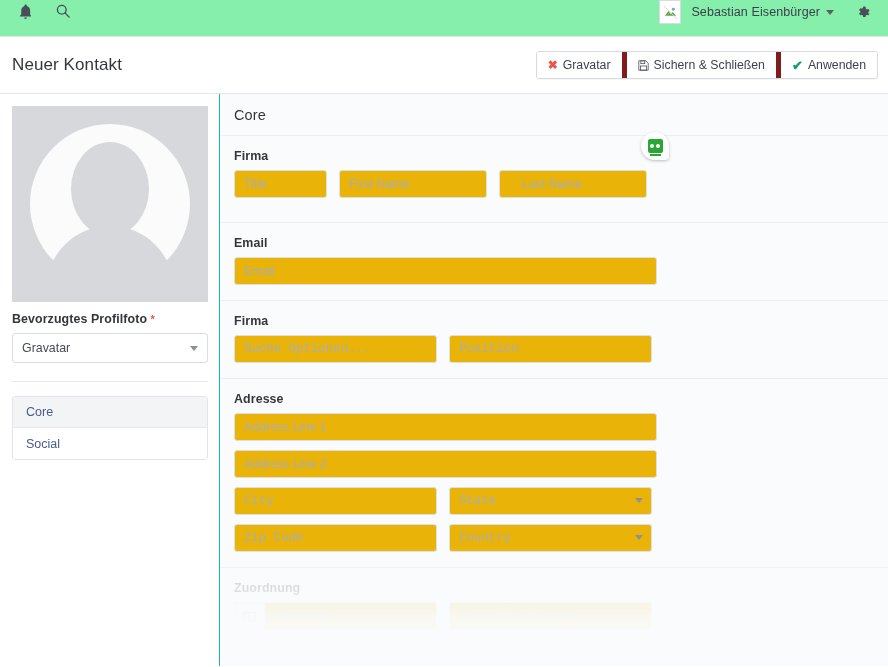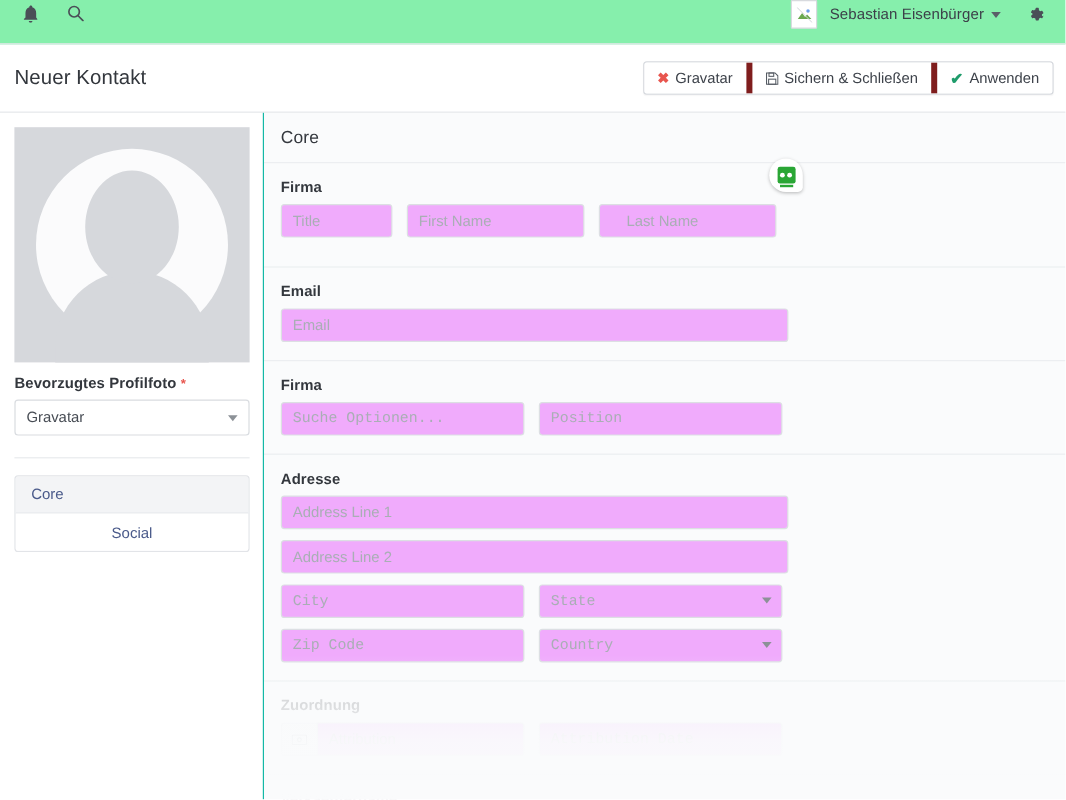--- a/index.html
+++ b/index.html
@@ -181,21 +181,21 @@
   .navitem {
     height: 31px;
     display: flex; align-items: center;
     padding: 0 13px;
     font-size: 12.5px;
     color: #4a5a8a;
     border-bottom: 1px solid #e6e8ec;
     cursor: pointer;
     background: #fff;
   }
-  .navitem:last-child { border-bottom: none; justify-content: center; }
+  .navitem:last-child { border-bottom: none; }
   .navitem.active { background: #f3f4f6; }
 
   
   .main {
     flex: 1;
     background: #fafbfc;
     position: relative;
     overflow: hidden;
   }
   .sec-title-row {
@@ -217,21 +217,21 @@
     color: #33373d;
     margin-bottom: 7px;
     letter-spacing: .1px;
   }
   .row { display: flex; gap: 12px; margin-bottom: 9px; }
   .row:last-child { margin-bottom: 0; }
   .inp {
     height: 28px;
     border: 1px solid #dcdfe3;
     border-radius: 3px;
-    background: #f0abfc;
+    background: #eab308;
     font-size: 12.4px;
     color: #33373d;
     padding: 0 9px;
     font-family: inherit;
     outline: none;
   }
   .inp::placeholder { color: #a9aeb5; }
   .w-title { width: 93px; }
   .w-first { width: 148px; }
   .w-last  { width: 148px; padding-left: 22px; }

